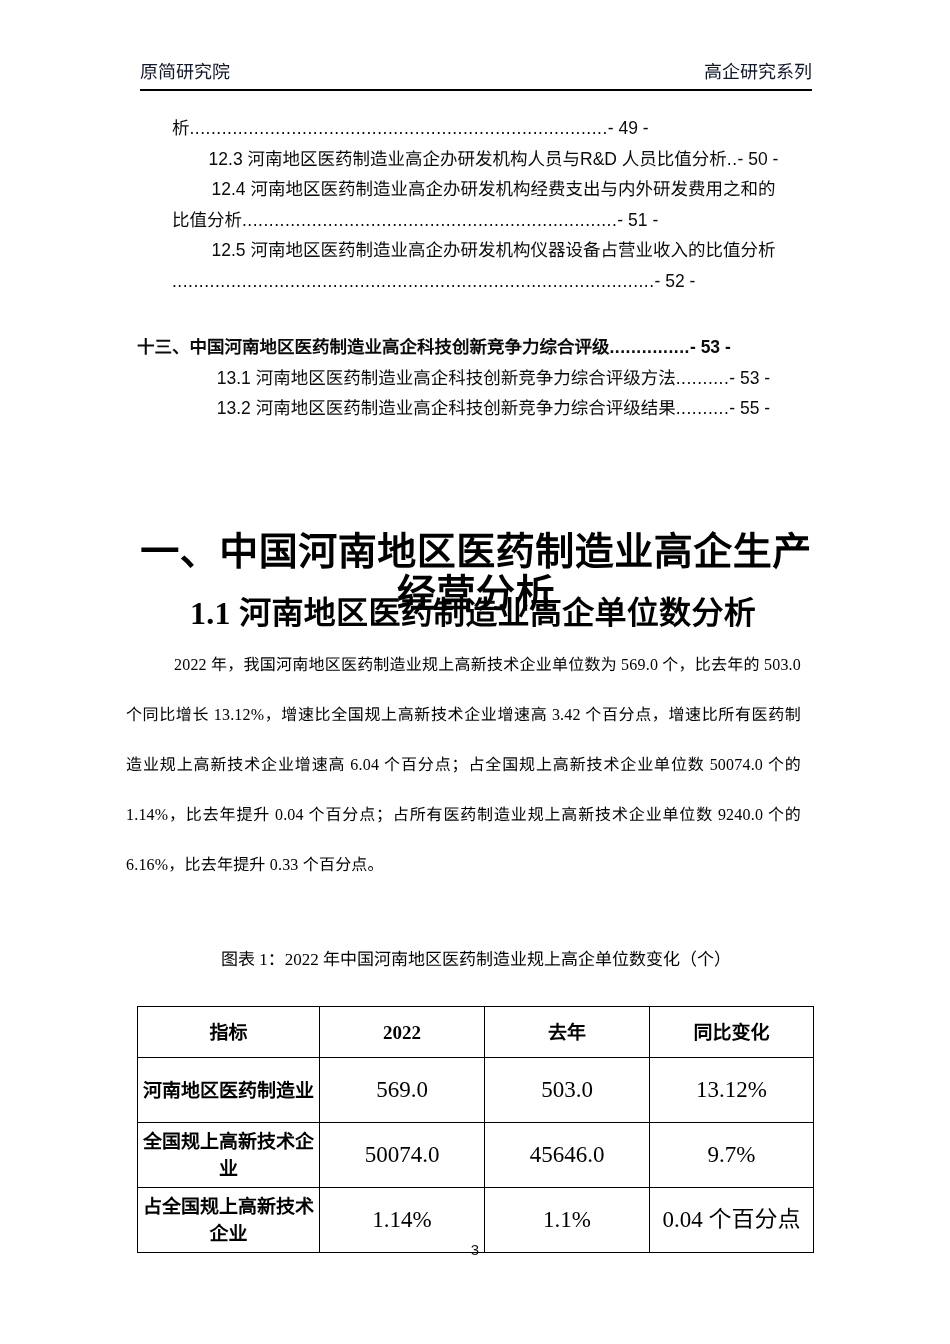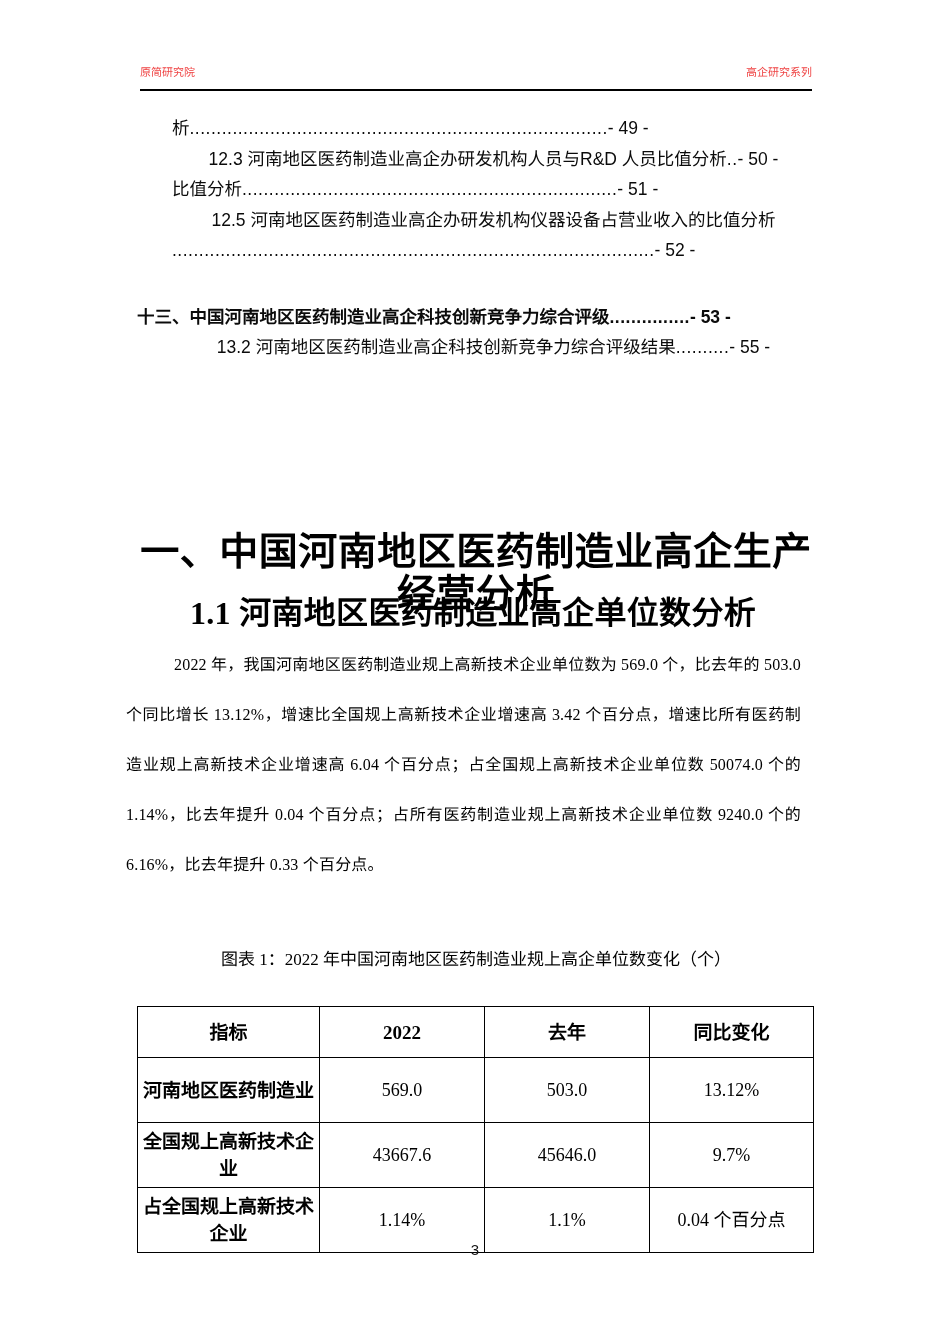--- a/index.html
+++ b/index.html
@@ -28,23 +28,23 @@
   
   .running-header {
     position: absolute;
     left: 140px;
     top: 62px;
     width: 672px;
     display: flex;
     justify-content: space-between;
     align-items: flex-end;
     font-family: "Liberation Sans", "DejaVu Sans", sans-serif;
-    font-size: 11px;
+    font-size: 18px;
     line-height: 20px;
-    color: #ef4444;
+    color: #0f172a;
   }
   .header-rule {
     position: absolute;
     left: 140px;
     top: 89px;
     width: 672px;
     height: 0;
     border-top: 2.5px solid #000;
   }
 
@@ -144,21 +144,21 @@
     vertical-align: middle;
     padding: 5px 4px;
   }
   table.data th {
     font-weight: bold;
     font-size: 19px;
     height: 40px;
     line-height: 27px;
   }
   table.data td {
-    font-size: 18px;
+    font-size: 23px;
     line-height: 26px;
     height: 54px;
   }
   table.data td.label {
     font-weight: bold;
     font-size: 19px;
     line-height: 27px;
   }
   col.c1 { width: 182px; }
   col.c2 { width: 165px; }
@@ -188,31 +188,37 @@
   </div>
   <div class="header-rule"></div>
 
   <div class="toc">
     <div class="toc-line cont">
       <span class="toc-txt">析</span><span class="toc-dots">..............................................................................</span><span class="toc-pg">- 49 -</span>
     </div>
     <div class="toc-line lvl2">
       <span class="toc-txt">12.3 河南地区医药制造业高企办研发机构人员与R&amp;D 人员比值分析</span><span class="toc-dots">..</span><span class="toc-pg">- 50 -</span>
     </div>
+    <div class="toc-line lvl2">
+      <span class="toc-txt">12.4 河南地区医药制造业高企办研发机构经费支出与内外研发费用之和的</span><span class="toc-dots"></span><span class="toc-pg"></span>
+    </div>
     <div class="toc-line cont">
       <span class="toc-txt">比值分析</span><span class="toc-dots">......................................................................</span><span class="toc-pg">- 51 -</span>
     </div>
     <div class="toc-line lvl2">
       <span class="toc-txt">12.5 河南地区医药制造业高企办研发机构仪器设备占营业收入的比值分析</span><span class="toc-dots"></span><span class="toc-pg"></span>
     </div>
     <div class="toc-line cont0">
       <span class="toc-txt"></span><span class="toc-dots">..........................................................................................</span><span class="toc-pg">- 52 -</span>
     </div>
     <div class="toc-line lvl1">
       <span class="toc-txt">十三、中国河南地区医药制造业高企科技创新竞争力综合评级</span><span class="toc-dots">...............</span><span class="toc-pg">- 53 -</span>
+    </div>
+    <div class="toc-line lvl2">
+      <span class="toc-txt">13.1 河南地区医药制造业高企科技创新竞争力综合评级方法</span><span class="toc-dots">..........</span><span class="toc-pg">- 53 -</span>
     </div>
     <div class="toc-line lvl2">
       <span class="toc-txt">13.2 河南地区医药制造业高企科技创新竞争力综合评级结果</span><span class="toc-dots">..........</span><span class="toc-pg">- 55 -</span>
     </div>
   </div>
 
   <h1 class="h1">一、中国河南地区医药制造业高企生产经营分析</h1>
   <h2 class="h2">1.1 河南地区医药制造业高企单位数分析</h2>
 
   <p class="para">2022 年，我国河南地区医药制造业规上高新技术企业单位数为 569.0 个，比去年的 503.0 个同比增长 13.12%，增速比全国规上高新技术企业增速高 3.42 个百分点，增速比所有医药制造业规上高新技术企业增速高 6.04 个百分点；占全国规上高新技术企业单位数 50074.0 个的 1.14%，比去年提升 0.04 个百分点；占所有医药制造业规上高新技术企业单位数 9240.0 个的 6.16%，比去年提升 0.33 个百分点。</p>
@@ -237,21 +243,21 @@
       </thead>
       <tbody>
         <tr>
           <td class="label">河南地区医药制造业</td>
           <td>569.0</td>
           <td>503.0</td>
           <td>13.12%</td>
         </tr>
         <tr>
           <td class="label">全国规上高新技术企业</td>
-          <td>43667.6</td>
+          <td>50074.0</td>
           <td>45646.0</td>
           <td>9.7%</td>
         </tr>
         <tr>
           <td class="label">占全国规上高新技术企业</td>
           <td>1.14%</td>
           <td>1.1%</td>
           <td>0.04 个百分点</td>
         </tr>
       </tbody>

